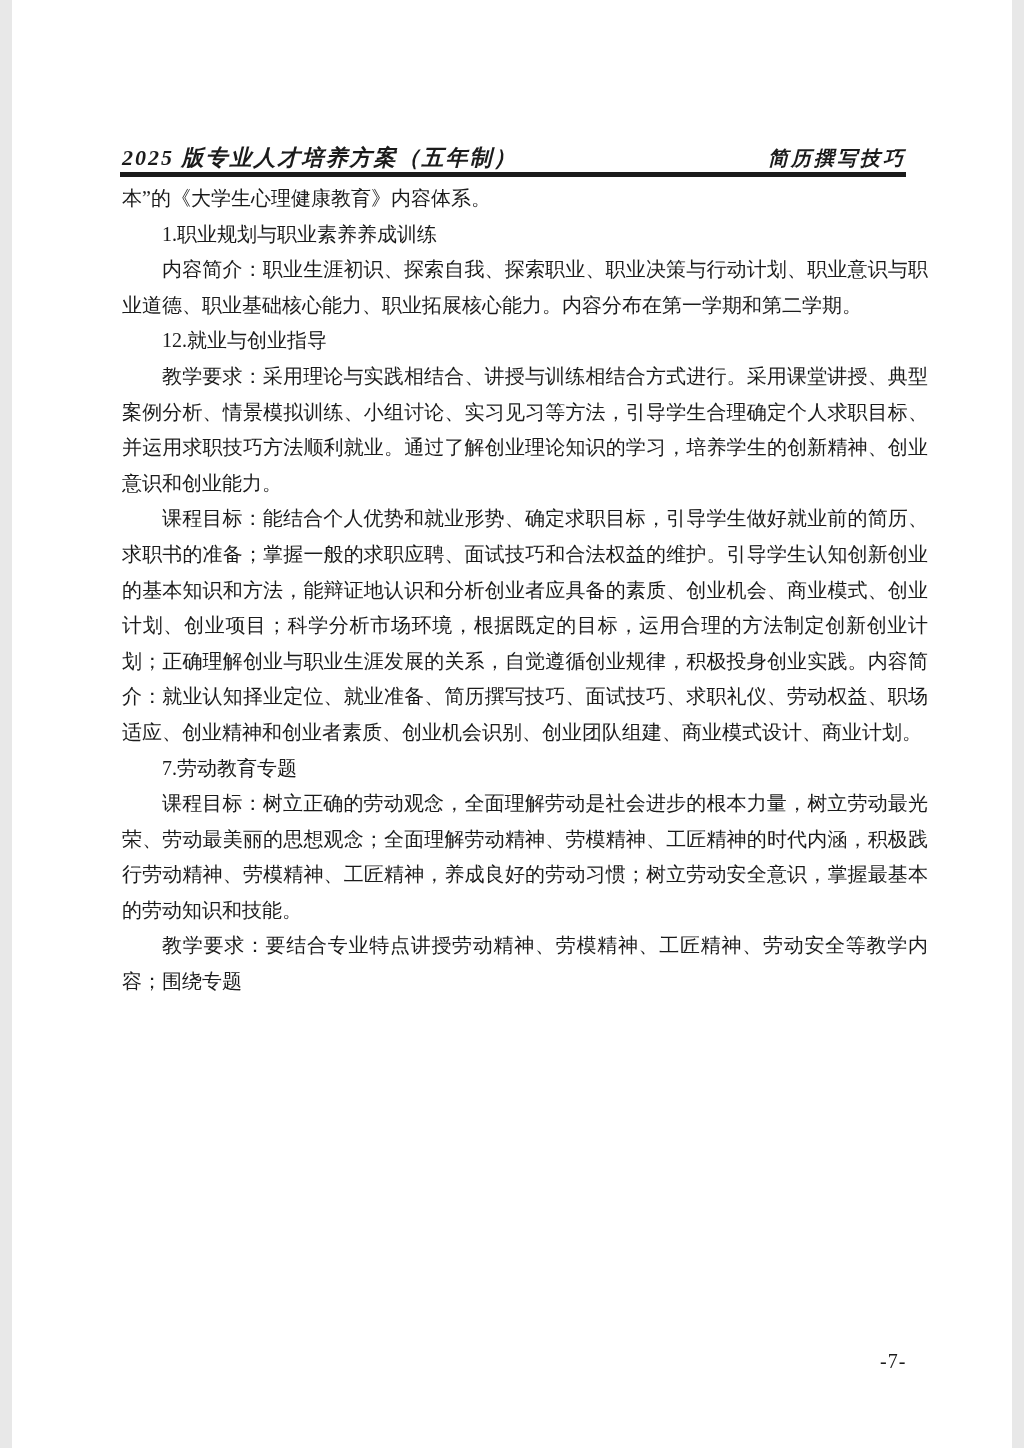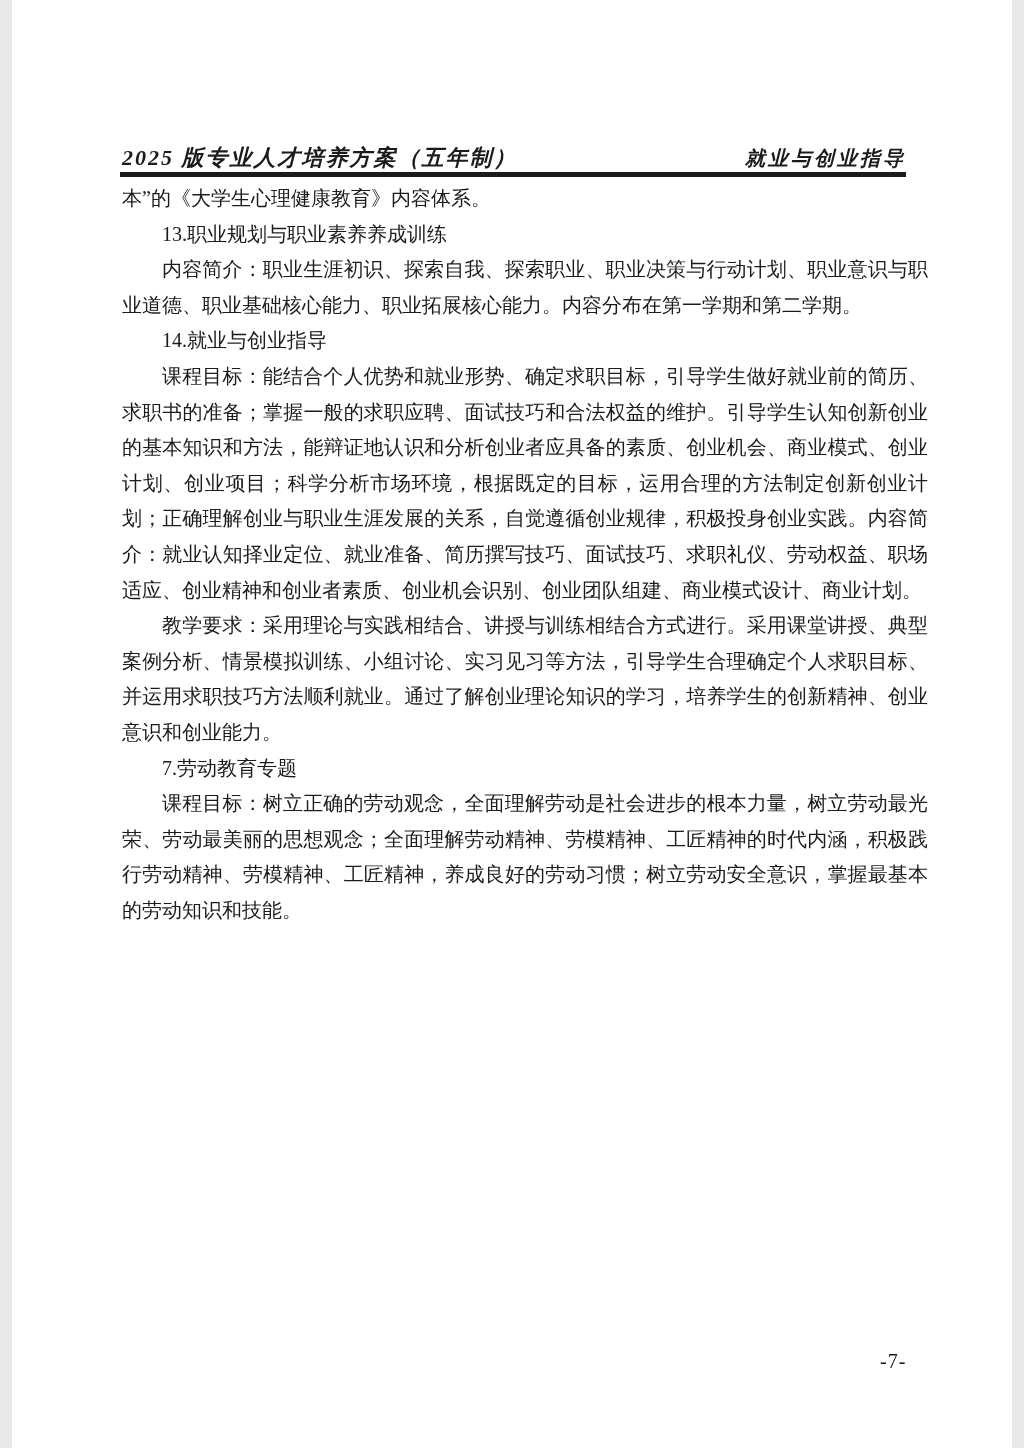--- a/index.html
+++ b/index.html
@@ -78,31 +78,32 @@
     color: var(--text);
   }
 </style>
 </head>
 <body>
 
 <div class="page">
 
   <div class="header">
     <span class="header-title-left">2025 版专业人才培养方案（五年制）</span>
-    <span class="header-title-right">就业与创业指导</span>
+    <span class="header-title-right">简历撰写技巧</span>
   </div>
 
   <div class="header-rule"></div>
 
   <div class="body-text">
       <p class="para">本”的《大学生心理健康教育》内容体系。</p>
-      <p class="para indent">13.职业规划与职业素养养成训练</p>
+      <p class="para indent">1.职业规划与职业素养养成训练</p>
       <p class="para indent">内容简介：职业生涯初识、探索自我、探索职业、职业决策与行动计划、职业意识与职业道德、职业基础核心能力、职业拓展核心能力。内容分布在第一学期和第二学期。</p>
-      <p class="para indent">14.就业与创业指导</p>
+      <p class="para indent">12.就业与创业指导</p>
+      <p class="para indent">教学要求：采用理论与实践相结合、讲授与训练相结合方式进行。采用课堂讲授、典型案例分析、情景模拟训练、小组讨论、实习见习等方法，引导学生合理确定个人求职目标、并运用求职技巧方法顺利就业。通过了解创业理论知识的学习，培养学生的创新精神、创业意识和创业能力。</p>
       <p class="para indent">课程目标：能结合个人优势和就业形势、确定求职目标，引导学生做好就业前的简历、求职书的准备；掌握一般的求职应聘、面试技巧和合法权益的维护。引导学生认知创新创业的基本知识和方法，能辩证地认识和分析创业者应具备的素质、创业机会、商业模式、创业计划、创业项目；科学分析市场环境，根据既定的目标，运用合理的方法制定创新创业计划；正确理解创业与职业生涯发展的关系，自觉遵循创业规律，积极投身创业实践。内容简介：就业认知择业定位、就业准备、简历撰写技巧、面试技巧、求职礼仪、劳动权益、职场适应、创业精神和创业者素质、创业机会识别、创业团队组建、商业模式设计、商业计划。</p>
-      <p class="para indent">教学要求：采用理论与实践相结合、讲授与训练相结合方式进行。采用课堂讲授、典型案例分析、情景模拟训练、小组讨论、实习见习等方法，引导学生合理确定个人求职目标、并运用求职技巧方法顺利就业。通过了解创业理论知识的学习，培养学生的创新精神、创业意识和创业能力。</p>
       <p class="para indent">7.劳动教育专题</p>
       <p class="para indent">课程目标：树立正确的劳动观念，全面理解劳动是社会进步的根本力量，树立劳动最光荣、劳动最美丽的思想观念；全面理解劳动精神、劳模精神、工匠精神的时代内涵，积极践行劳动精神、劳模精神、工匠精神，养成良好的劳动习惯；树立劳动安全意识，掌握最基本的劳动知识和技能。</p>
+      <p class="para indent">教学要求：要结合专业特点讲授劳动精神、劳模精神、工匠精神、劳动安全等教学内容；围绕专题</p>
     </div>
 
   <div class="footer-page-number">-7-</div>
 
 </div>
 
 </body></html>

